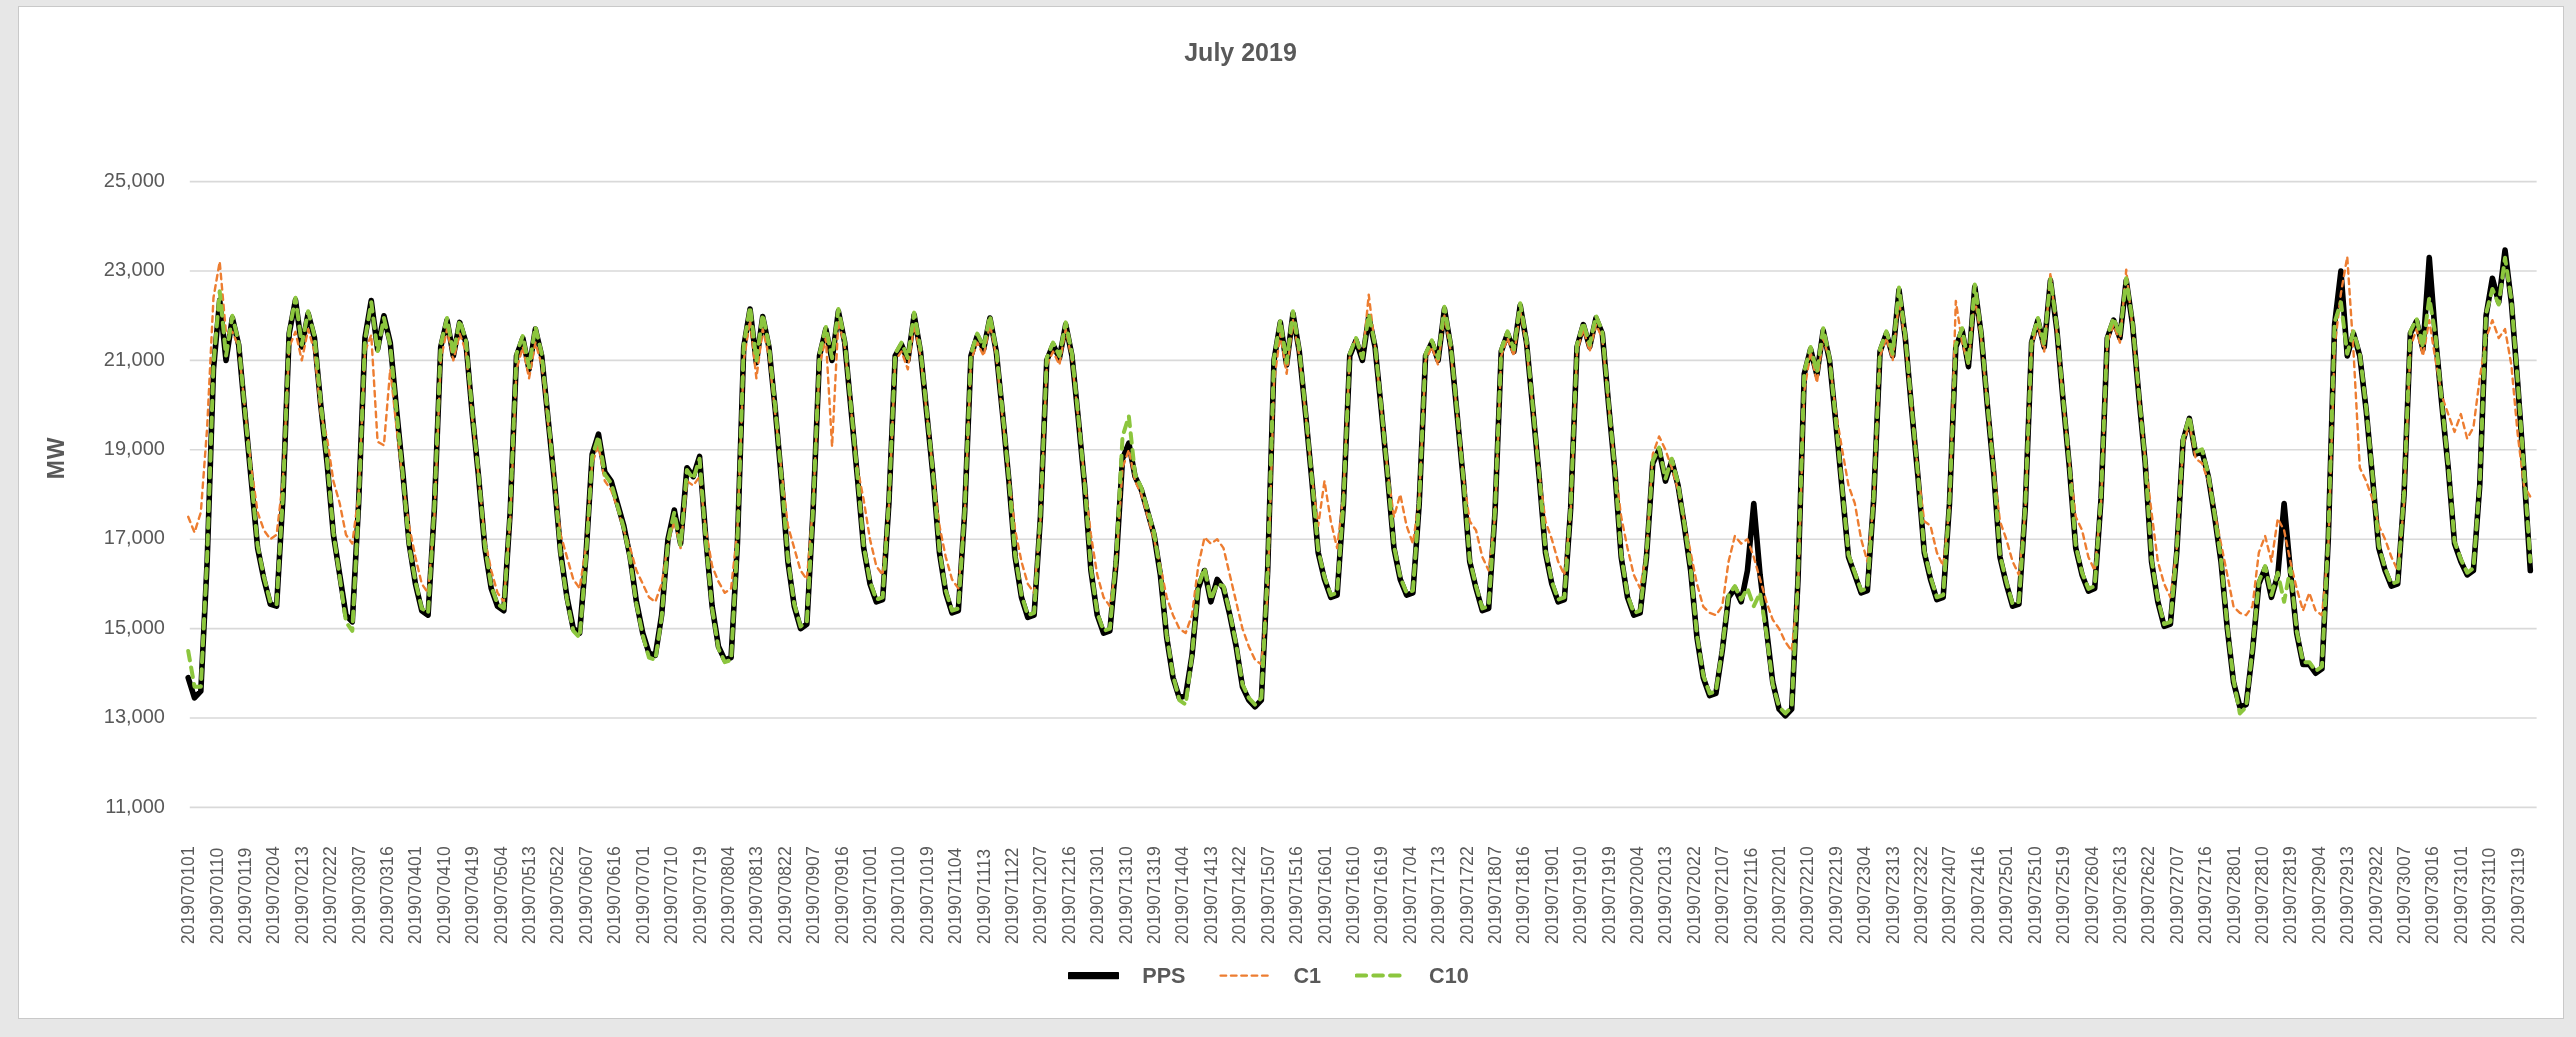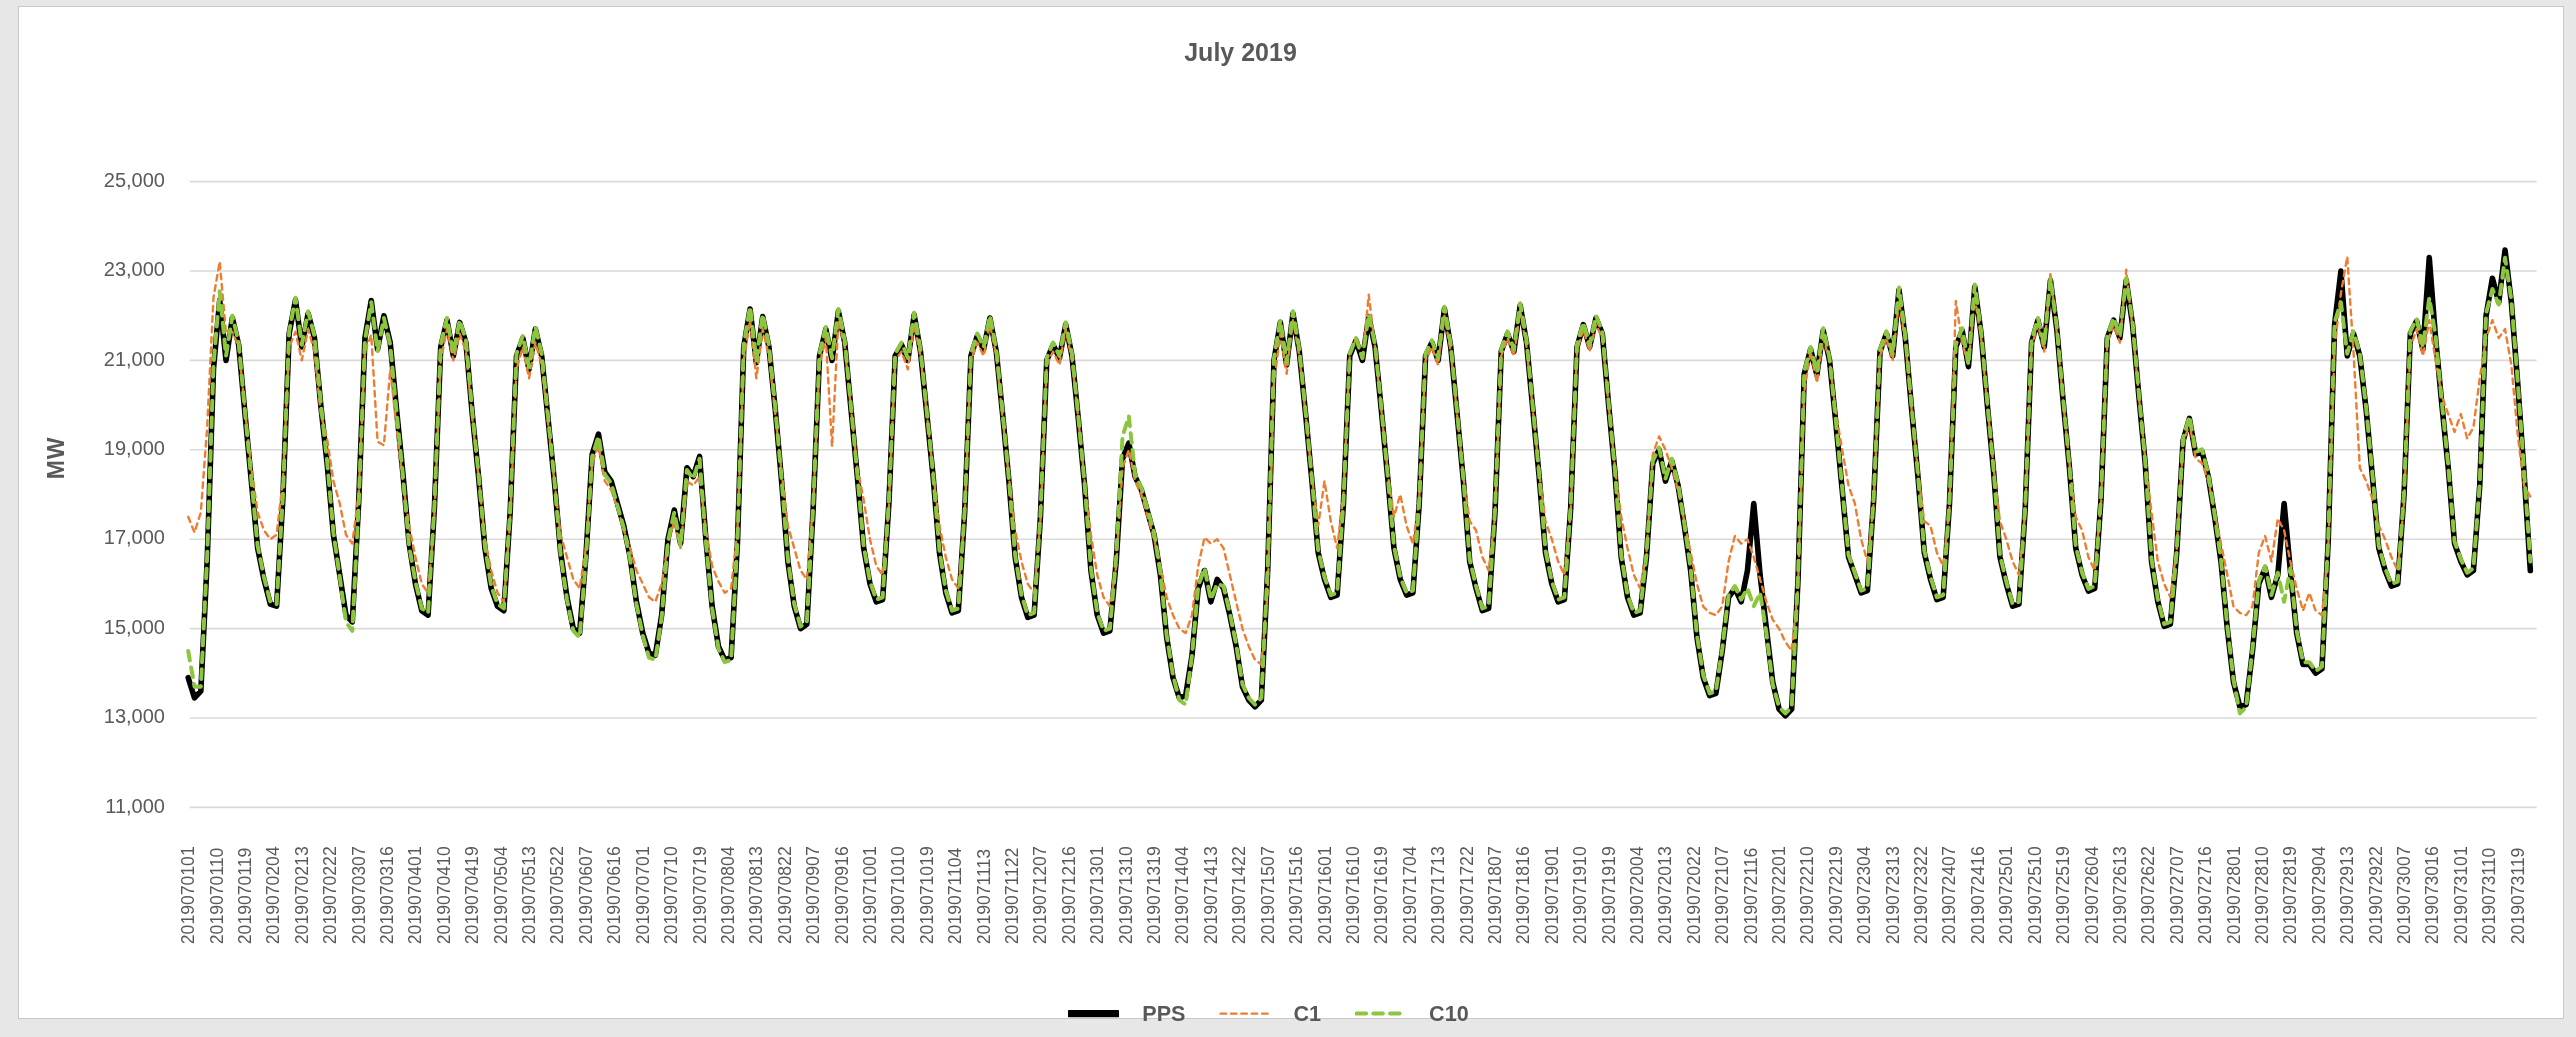--- a/index.html
+++ b/index.html
@@ -7,21 +7,21 @@
   #stage{position:relative;width:2576px;height:1037px;text-decoration:underline;}
   #card{position:absolute;left:17.6px;top:6.4px;width:2546px;height:1013px;background:#FFFFFF;
     border:1.6px solid #C9C9C9;box-sizing:border-box;}
   #chart-title{position:absolute;left:0;top:38px;width:2481px;text-align:center;
     font-size:25px;font-weight:bold;color:#595959;}
   #y-axis-title{position:absolute;left:56px;top:458px;transform:translate(-50%,-50%) rotate(-90deg);
     font-size:23px;font-weight:bold;color:#595959;letter-spacing:0.8px;}
   #chart-svg{position:absolute;left:0;top:0;}
   #legend{position:absolute;left:0;top:963px;width:2537px;display:flex;justify-content:center;
     align-items:center;gap:34px;}
-  .legend-item{display:flex;align-items:center;gap:23px;margin-top:38px;}
+  .legend-item{display:flex;align-items:center;gap:23px;}
   .legend-label{font-size:21.6px;font-weight:bold;color:#595959;}
   .legend-swatch{display:block;}
 </style>
 </head>
 <body>
 
 <div id="stage">
   <div id="card"></div>
   <div id="chart-title">July 2019</div>
   <div id="y-axis-title">MW</div>

